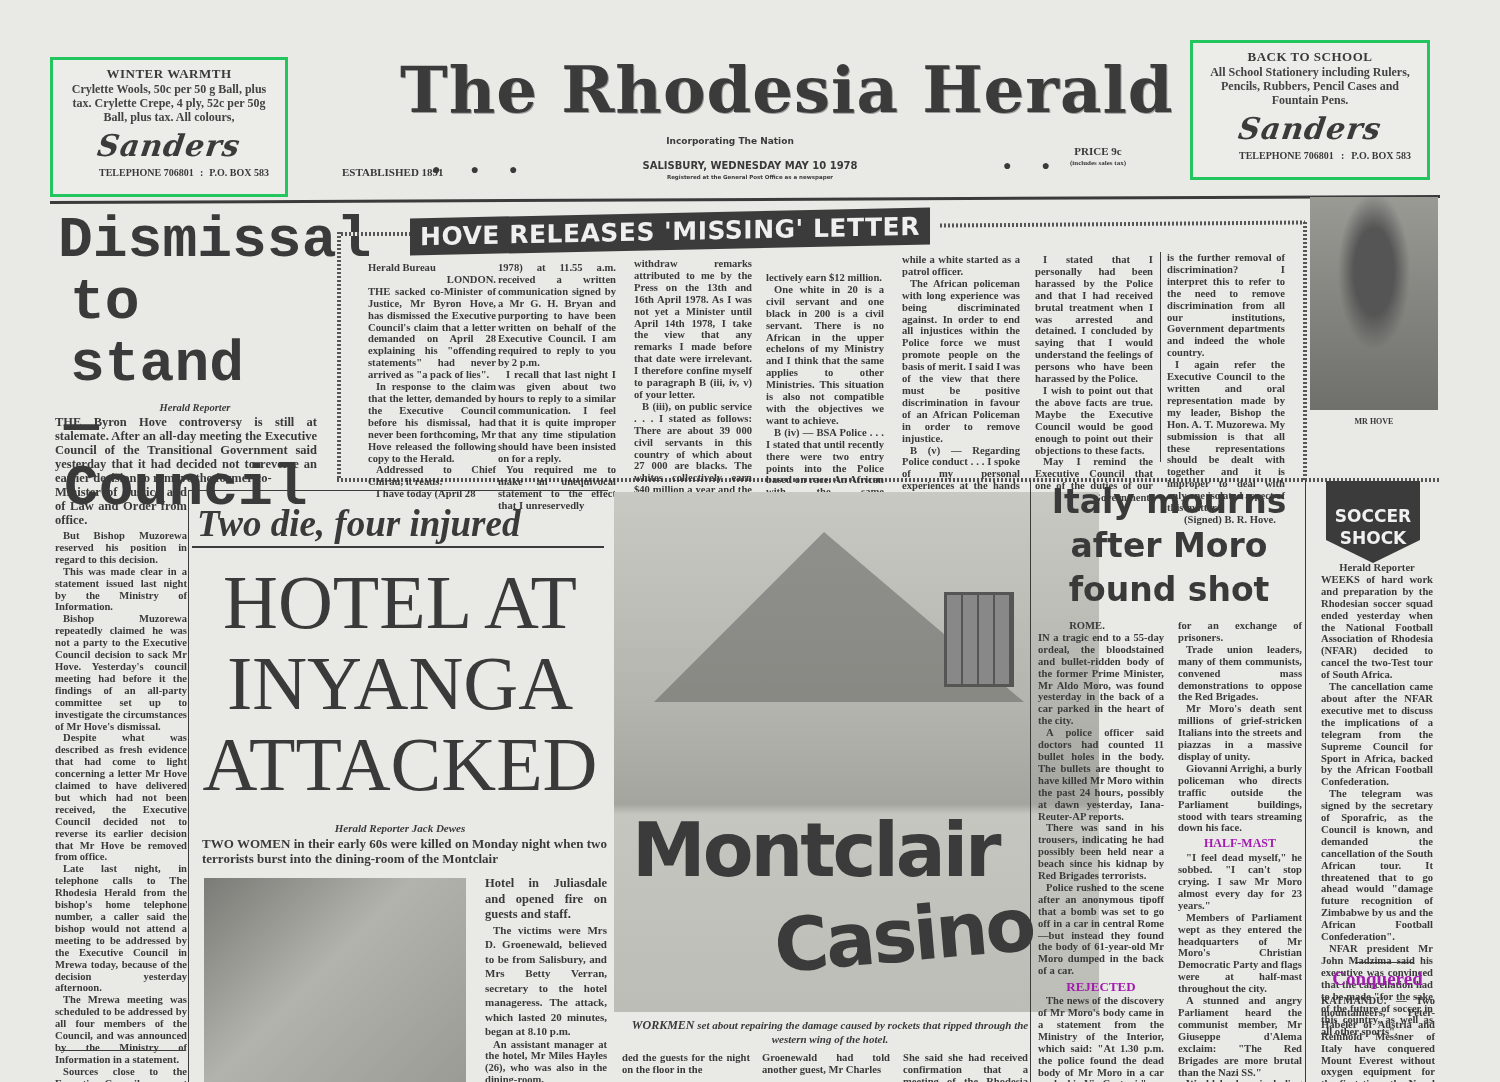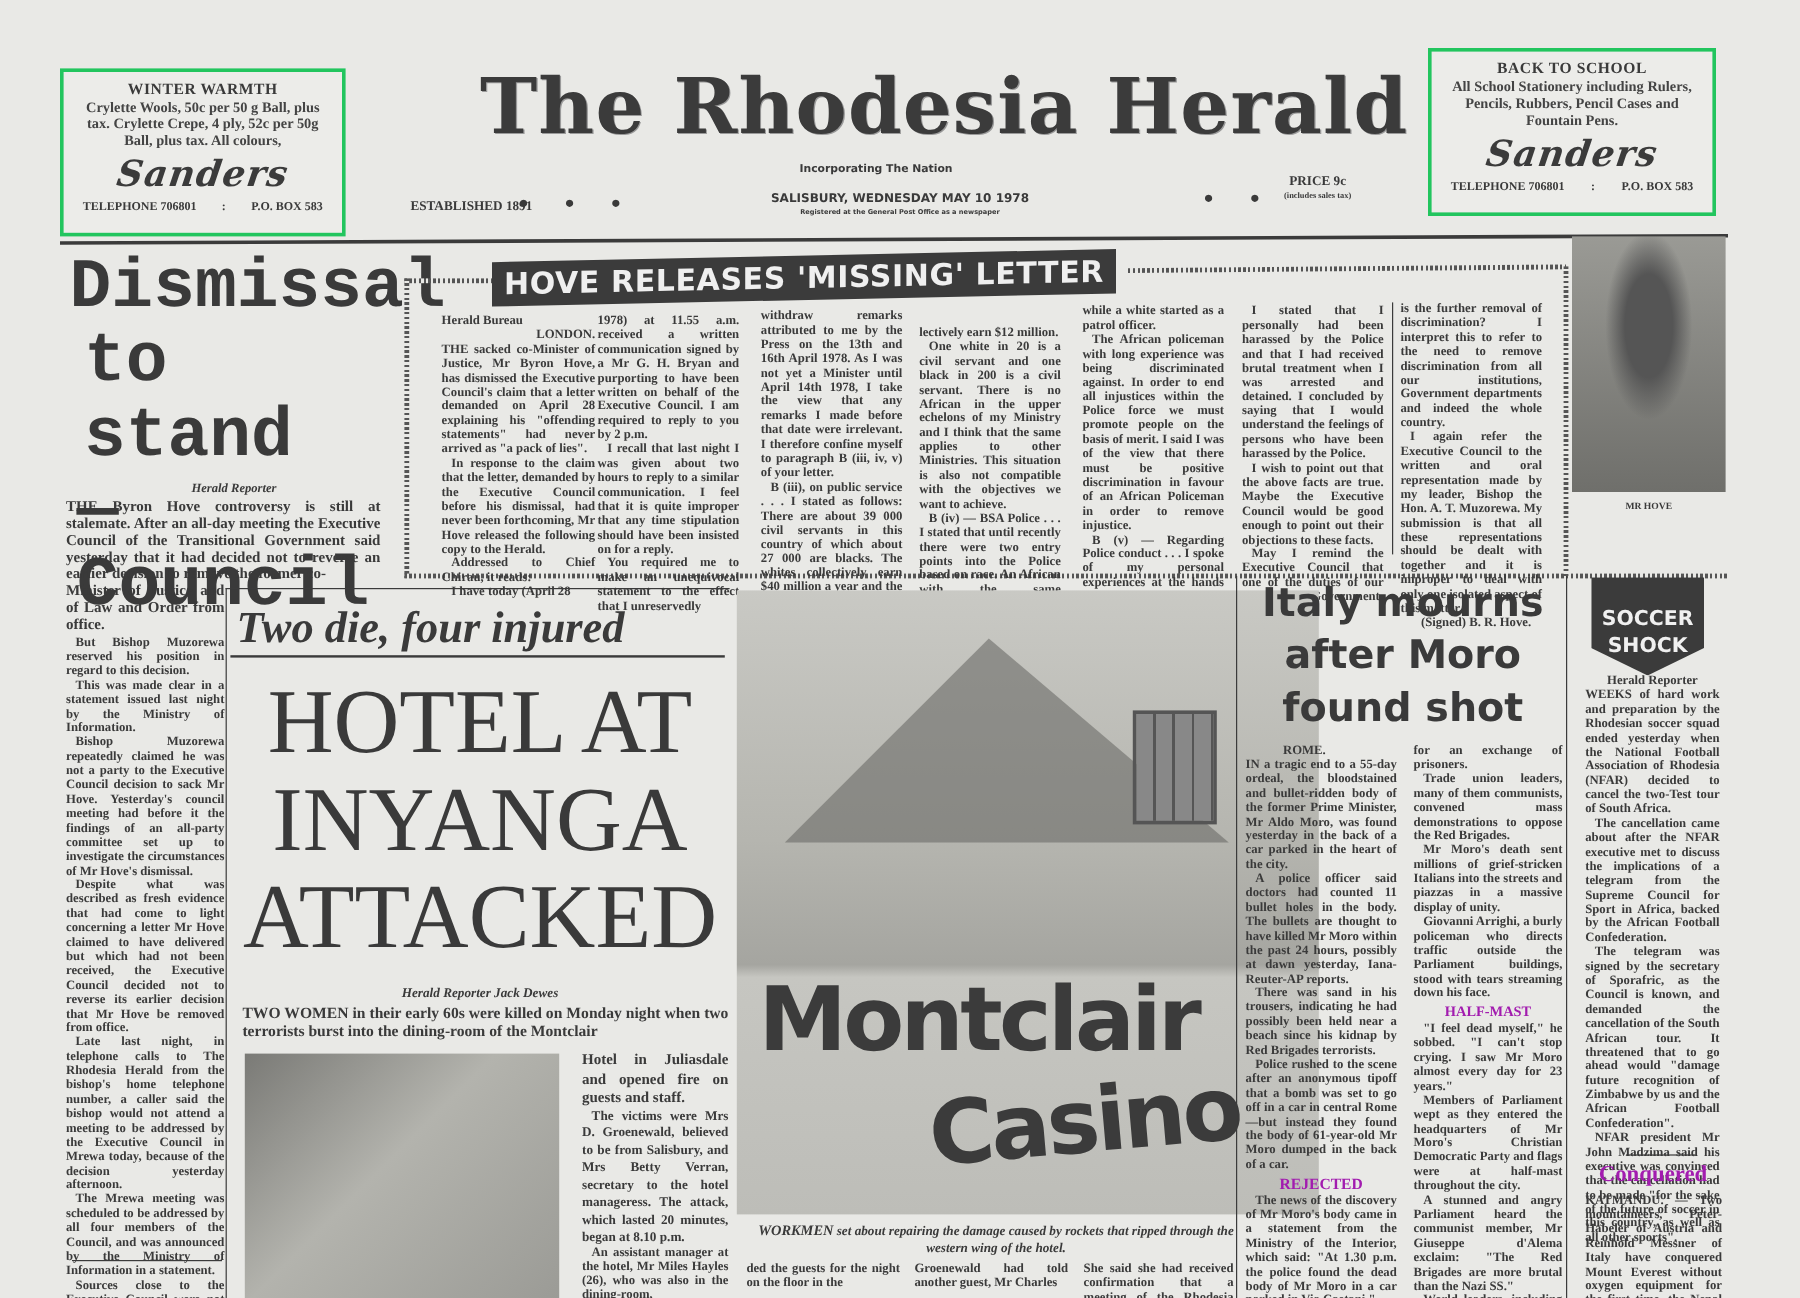--- a/index.html
+++ b/index.html
@@ -15,21 +15,21 @@
   .col-text { font-family: "Liberation Serif", serif; font-weight: bold; font-size: 10.6px; line-height: 11.9px; color: #3a3a3a; text-align: justify; }
   .col-text p { text-indent: 8px; }
   .col-text p.noind { text-indent: 0; }
   .sans-heavy { font-family: "DejaVu Sans", sans-serif; font-weight: bold; }
 
   
   .ad { border: 3px solid #22c55e; background: #ecece9; text-align: center; }
   .ad h4 { font-family: "Liberation Serif", serif; font-size: 13px; letter-spacing: 0.5px; color: #3a3a3a; margin-top: 6px; }
   .ad .body { font-family: "Liberation Serif", serif; font-weight: bold; font-size: 12px; line-height: 14px; color: #444; padding: 0 8px; }
   .ad .brand { font-family: "DejaVu Serif", serif; font-style: italic; font-weight: bold; font-size: 30px; color: #3b3b3b; letter-spacing: 1px; margin-top: 4px; transform: skewX(-8deg); }
-  .ad .contact { display: flex; justify-content: space-between; font-family: "Liberation Serif", serif; font-weight: bold; font-size: 10px; padding: 0 16px; color: #3a3a3a; margin-top: 4px; }
+  .ad .contact { display: flex; justify-content: space-between; font-family: "Liberation Serif", serif; font-weight: bold; font-size: 10px; padding: 0 16px; color: #3a3a3a; margin-top: 4px; margin-left: 30px; }
 
   .masthead-title {
     font-family: "DejaVu Serif", serif; font-weight: bold; font-size: 64px;
     color: #3b3b3b; letter-spacing: 1px; white-space: nowrap;
     text-shadow: 1px 1px 0 #9a9a9a;
   }
   .rule { background: #3b3b3b; }
   .dotted-rule { height: 4px; background: repeating-linear-gradient(90deg, #555 0 2px, #e9e9e6 2px 4px); }
   .dotted-v { width: 4px; background: repeating-linear-gradient(180deg, #555 0 2px, #e9e9e6 2px 4px); }
 

